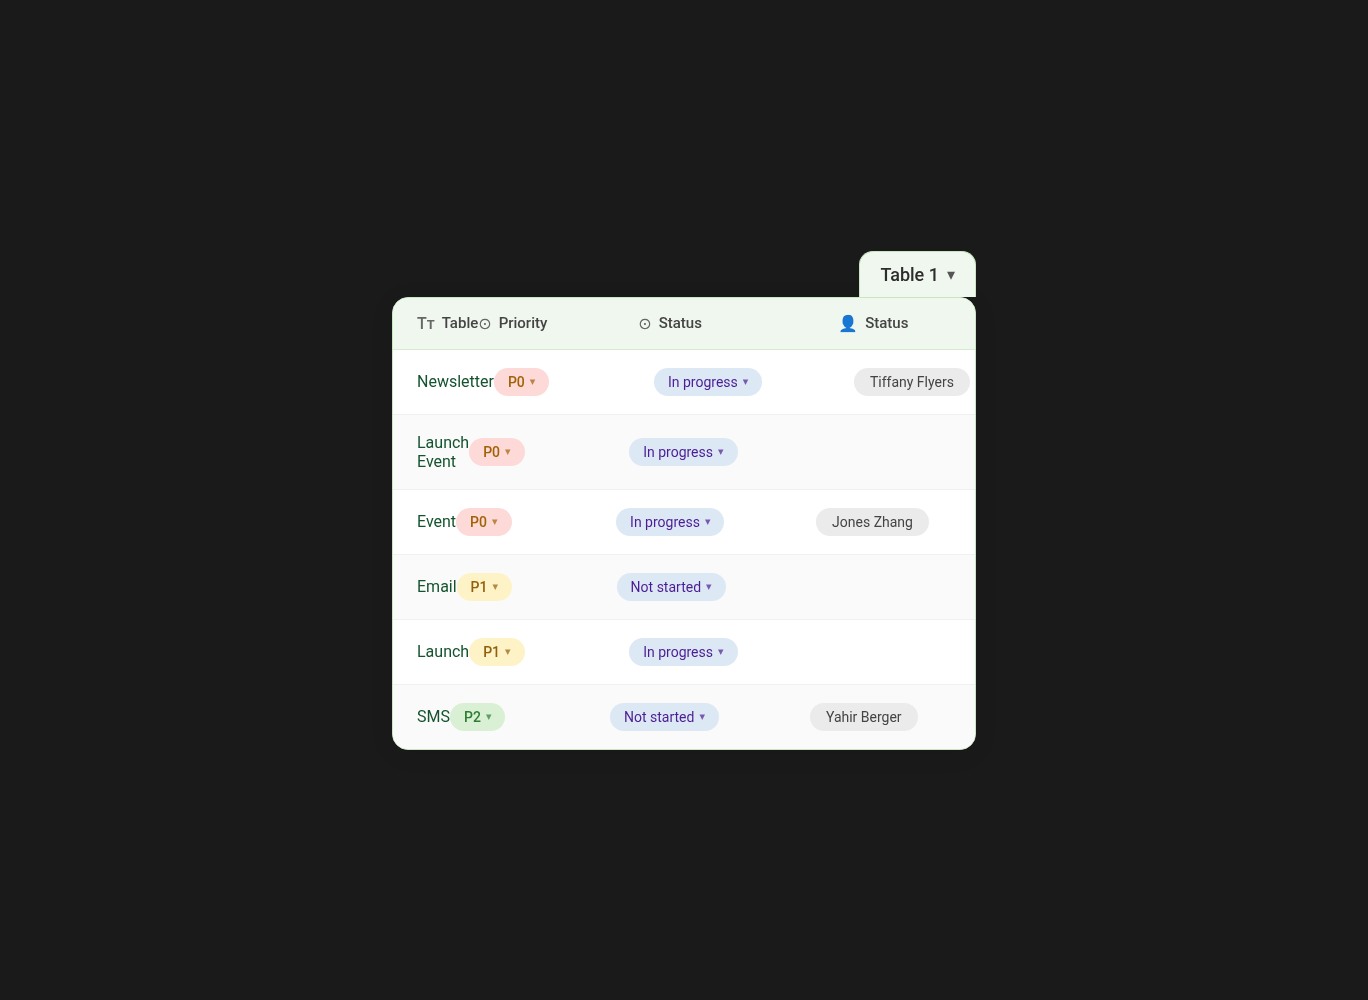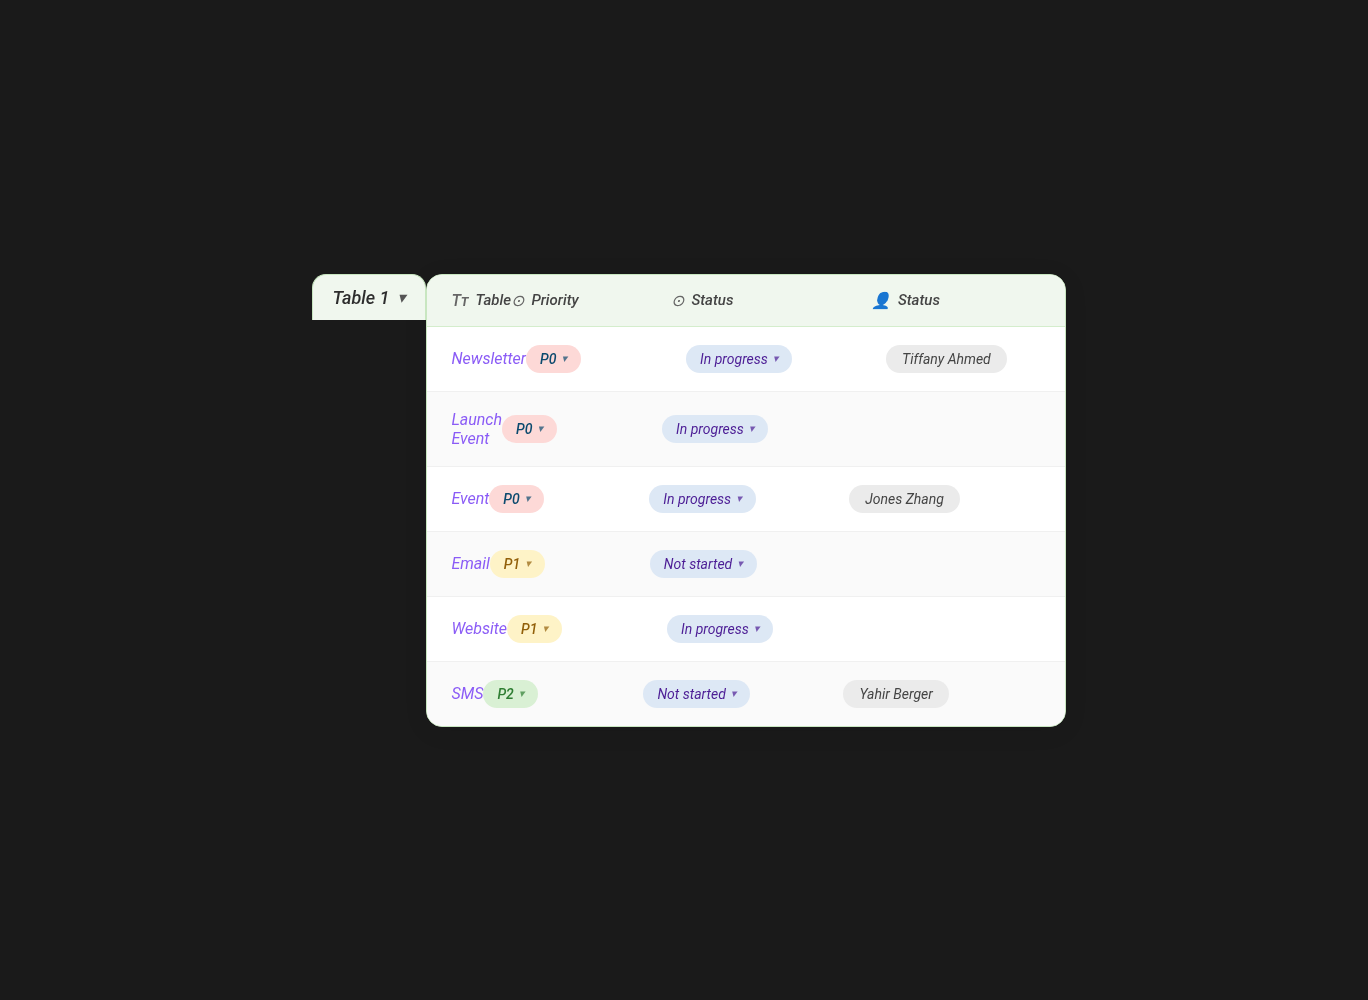--- a/index.html
+++ b/index.html
@@ -6,22 +6,22 @@
     body {
       background: #1a1a1a;
       display: flex;
       justify-content: center;
       align-items: center;
       min-height: 100vh;
       font-family: -apple-system, BlinkMacSystemFont, 'Segoe UI', Roboto, sans-serif;
     }
     .card-wrapper {
       display: flex;
-      align-items: flex-start;
-      font-style: italic;
+      flex-direction: column;
+      align-items: flex-end;
     }
     .tab {
       background: #f0f7ee;
       border-radius: 14px 14px 0 0;
       padding: 12px 20px;
       display: flex;
       align-items: center;
       gap: 8px;
       border: 1.5px solid #c8e6c0;
       border-bottom: none;
@@ -36,21 +36,21 @@
     }
     .tab-chevron {
       color: #555;
       font-size: 16px;
     }
     .table-card {
       background: #ffffff;
       border-radius: 16px;
       border: 1.5px solid #c8e6c0;
       overflow: hidden;
-      width: 640px;
+      width: 584px;
       box-shadow: 0 4px 24px rgba(0,0,0,0.08);
       position: relative;
       z-index: 1;
     }
     .table-header {
       background: #f0f7ee;
       display: grid;
       grid-template-columns: 1fr 160px 200px 200px;
       padding: 16px 24px;
       border-bottom: 1.5px solid #d4edcc;
@@ -75,36 +75,36 @@
       align-items: center;
     }
     .table-row:last-child {
       border-bottom: none;
     }
     .table-row:nth-child(even) {
       background: #fafafa;
     }
     .task-name {
       font-size: 16px;
-      color: #8b5cf6;
+      color: #14532d;
       font-weight: 400;
     }
     .priority-badge {
       display: inline-flex;
       align-items: center;
       gap: 5px;
       padding: 6px 14px;
       border-radius: 20px;
       font-size: 14px;
       font-weight: 500;
       cursor: pointer;
     }
     .priority-p0 {
       background: #fdd9d7;
-      color: #0c4a6e;
+      color: #a16207;
     }
     .priority-p1 {
       background: #fef3c7;
       color: #92600a;
     }
     .priority-p2 {
       background: #d9f0d4;
       color: #2e7d32;
     }
     .status-badge {
@@ -170,21 +170,21 @@
         <span class="chevron-down">▾</span>
       </span>
     </div>
     <div>
       <span class="status-badge">
         In progress
         <span class="chevron-down">▾</span>
       </span>
     </div>
     <div>
-      <span class="owner-badge">Tiffany Ahmed</span>
+      <span class="owner-badge">Tiffany Flyers</span>
     </div>
   </div>
         <div class="table-row">
     <span class="task-name">Launch Event</span>
     <div>
       <span class="priority-badge priority-p0">
         P0
         <span class="chevron-down">▾</span>
       </span>
     </div>
@@ -222,21 +222,21 @@
       </span>
     </div>
     <div>
       <span class="status-badge">
         Not started
         <span class="chevron-down">▾</span>
       </span>
     </div>
   </div>
         <div class="table-row">
-    <span class="task-name">Website</span>
+    <span class="task-name">Launch</span>
     <div>
       <span class="priority-badge priority-p1">
         P1
         <span class="chevron-down">▾</span>
       </span>
     </div>
     <div>
       <span class="status-badge">
         In progress
         <span class="chevron-down">▾</span>

